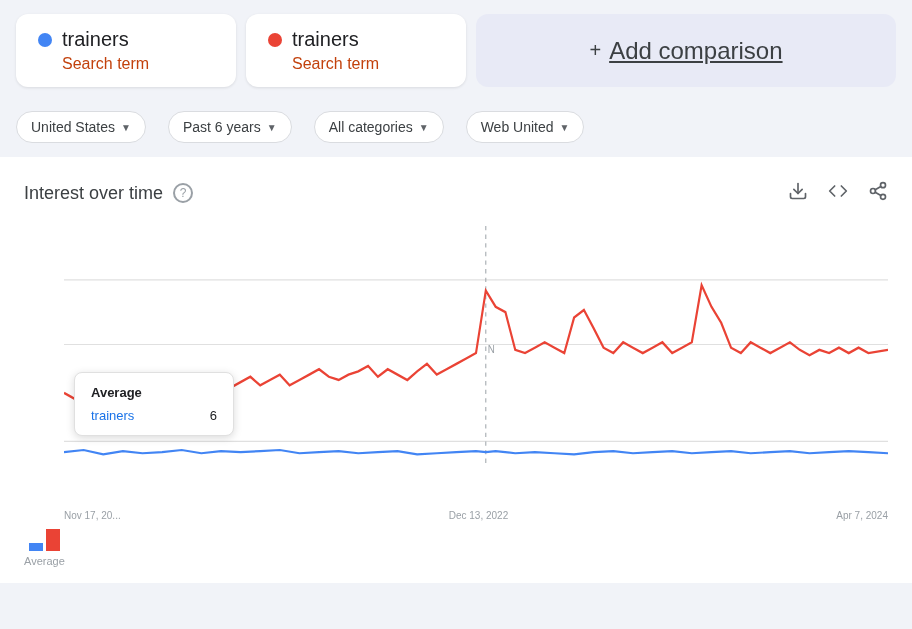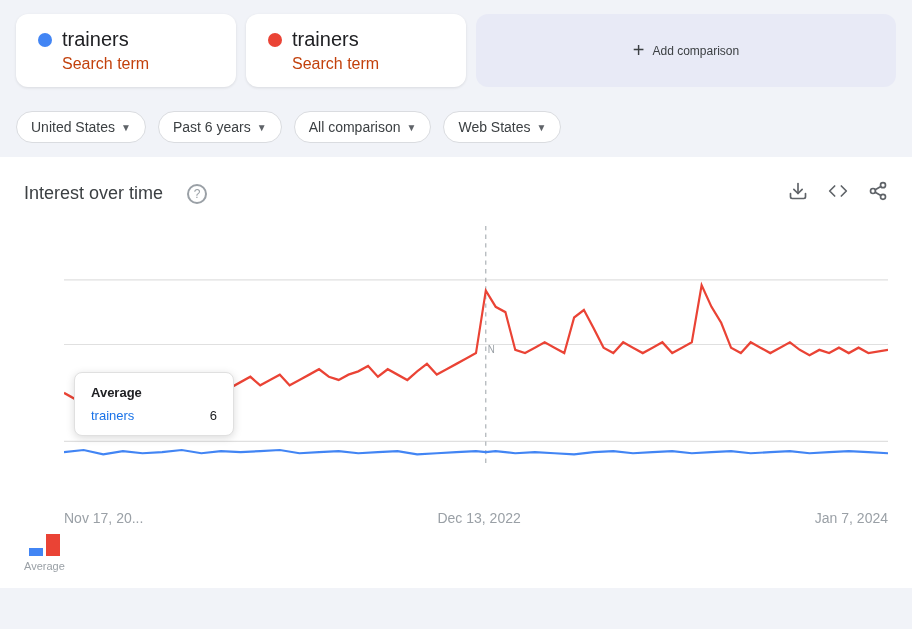--- a/index.html
+++ b/index.html
@@ -50,31 +50,32 @@
       padding: 14px 30px;
       display: flex;
       align-items: center;
       justify-content: center;
       gap: 8px;
       flex: 1;
       cursor: pointer;
     }
     .plus-icon { font-size: 20px; color: #3c4043; }
     .add-comparison-text {
-      font-size: 12px;
+      font-size: 24px;
       color: #3c4043;
       font-weight: 500;
+      text-decoration: underline;
     }
 
     
     .filter-bar {
       background: #f1f3f8;
       padding: 10px 16px 14px 16px;
       display: flex;
-      gap: 12px;
+      gap: 22px;
     }
     .filter-btn {
       background: #fff;
       border: 1px solid #dadce0;
       border-radius: 20px;
       padding: 7px 14px;
       font-size: 14px;
       color: #3c4043;
       cursor: pointer;
       display: flex;
@@ -92,22 +93,22 @@
       min-height: 400px;
     }
     .chart-header {
       display: flex;
       align-items: center;
       justify-content: space-between;
       margin-bottom: 20px;
     }
     .chart-title-row {
       display: flex;
-      align-items: flex-end;
-      gap: 24px;
+      align-items: flex-start;
+      gap: 10px;
     }
     .chart-title {
       font-size: 18px;
       color: #3c4043;
       font-weight: 400;
     }
     .help-icon {
       width: 20px;
       height: 20px;
       border-radius: 50%;
@@ -139,21 +140,21 @@
     .chart-svg {
       width: 100%;
       height: 100%;
     }
 
     
     .x-labels {
       display: flex;
       justify-content: space-between;
       padding: 4px 0 0 40px;
-      font-size: 14px;
+      font-size: 10px;
       color: #9aa0a6;
     }
 
     
     .tooltip {
       position: absolute;
       left: 30px;
       bottom: 100px;
       background: #fff;
       border: 1px solid #e0e0e0;
@@ -215,25 +216,25 @@
 <div class="filter-bar">
   <button class="filter-btn">
     <span>United States</span>
     <span class="chevron">▼</span>
   </button>
   <button class="filter-btn">
     <span>Past 6 years</span>
     <span class="chevron">▼</span>
   </button>
   <button class="filter-btn">
-    <span>All comparison</span>
+    <span>All categories</span>
     <span class="chevron">▼</span>
   </button>
   <button class="filter-btn">
-    <span>Web States</span>
+    <span>Web United</span>
     <span class="chevron">▼</span>
   </button>
 </div>
 
 <div class="main-content">
 
   <div class="chart-header">
     <div class="chart-title-row">
       <span class="chart-title">Interest over time</span>
       <div class="help-icon">
@@ -294,21 +295,21 @@
       <div class="tooltip-row">
         <span class="tooltip-term">trainers</span>
         <span class="tooltip-value">6</span>
       </div>
     </div>
   </div>
 
   <div class="x-labels">
     <span>Nov 17, 20...</span>
     <span>Dec 13, 2022</span>
-    <span>Jan 7, 2024</span>
+    <span>Apr 7, 2024</span>
   </div>
 
   <div style="display:flex;align-items:flex-end;padding-top:8px;padding-left:0;">
     <div style="display:flex;flex-direction:column;align-items:center;gap:4px;margin-right:8px;">
       <div style="display:flex;gap:3px;align-items:flex-end;height:22px;">
         <div style="width:14px;height:8px;background:#4285f4;"></div>
         <div style="width:14px;height:22px;background:#ea4335;"></div>
       </div>
       <span style="font-size:11px;color:#9aa0a6;">Average</span>
     </div>

